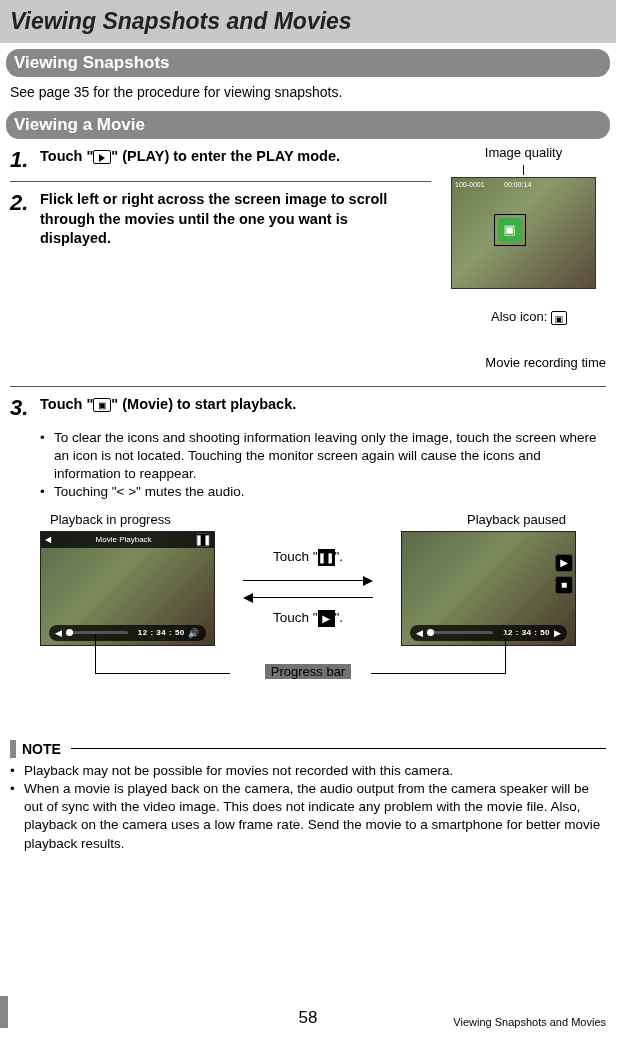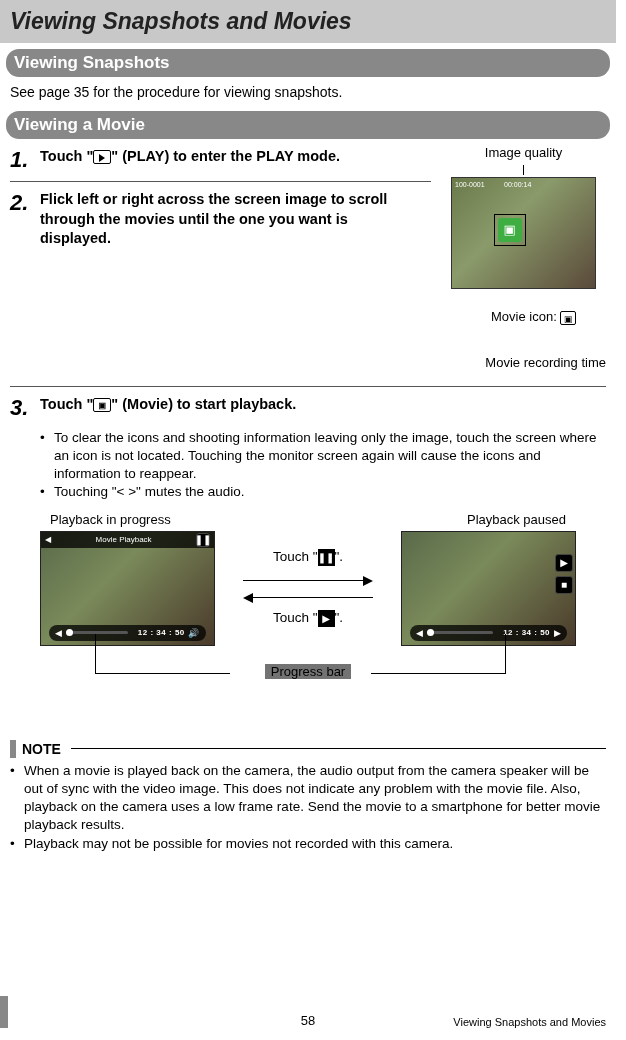--- a/index.html
+++ b/index.html
@@ -72,21 +72,21 @@
   .note-block { margin-top: 36px; }
   .note-head { display:flex; align-items:center; gap:6px; }
   .note-marker { width: 6px; height: 18px; background:#888;}
   .note-title { font-weight:bold; font-size: 14px;}
   .note-rule { flex:1; height:1px; background:#000; margin-left:4px;}
   .note-list { list-style:none; margin-top: 4px;}
   .note-list li { font-size: 13.5px; line-height:1.35; padding-left: 14px; position:relative;}
   .note-list li::before { content:"•"; position:absolute; left:0;}
 
   .footer { position:absolute; bottom: 12px; left:10px; right:10px; display:flex; justify-content: space-between; align-items:flex-end;}
-  .footer .page-num { width:100%; text-align:center; font-size:13px;}
+  .footer .page-num { width:100%; text-align:center; font-size:17px;}
   .footer .foot-right { position:absolute; right:0; bottom:0; font-size:11px;}
   .foot-bar { position:absolute; bottom:0; left:-10px; width:8px; height:32px; background:#888;}
 
   .play-icon-inline { display:inline-block; width:18px; height:14px; border:1px solid #000; border-radius:2px; vertical-align:middle; position:relative;}
   .play-icon-inline::after{ content:""; position:absolute; left:5px; top:3px; width:0; height:0; border-left:6px solid #000; border-top:4px solid transparent; border-bottom:4px solid transparent;}
   .movie-icon-inline { display:inline-block; width:18px; height:14px; border:1px solid #000; border-radius:2px; vertical-align:middle; font-size:8px; line-height:14px; text-align:center;}
 </style>
 </head>
 <body>
 
@@ -105,21 +105,21 @@
     <div class="lbl-top">
       <span>Image quality</span><br>
       <span class="tick"></span>
     </div>
     <div class="photo small">
       <div class="top-strip">100-0001&nbsp;&nbsp;&nbsp;&nbsp;&nbsp;&nbsp;&nbsp;&nbsp;&nbsp;&nbsp;00:00:14</div>
       <div class="annot-box"></div>
       <div class="movie-icon-box">▣</div>
     </div>
     <div class="movie-icon-label">
-      <span>Movie icon: </span><span class="movie-icon-glyph">▣</span>
+      <span>Also icon: </span><span class="movie-icon-glyph">▣</span>
     </div>
     <div class="movie-rec-label">Movie recording time</div>
   </div>
 
   <div class="step-row">
     <div class="step-num">1.</div>
     <div class="step-main">
       <span>Touch "</span><span class="play-icon-inline"></span><span>" (PLAY) to enter the PLAY mode.</span>
     </div>
   </div>
@@ -199,22 +199,22 @@
     </div>
   </div>
 
   <div class="note-block">
     <div class="note-head">
       <div class="note-marker"></div>
       <div class="note-title">NOTE</div>
       <div class="note-rule"></div>
     </div>
     <ul class="note-list">
+      <li>Playback may not be possible for movies not recorded with this camera.</li>
       <li>When a movie is played back on the camera, the audio output from the camera speaker will be out of sync with the video image. This does not indicate any problem with the movie file. Also, playback on the camera uses a low frame rate. Send the movie to a smartphone for better movie playback results.</li>
-      <li>Playback may not be possible for movies not recorded with this camera.</li>
     </ul>
   </div>
 
   <div class="footer">
     <div class="foot-bar"></div>
     <div class="page-num">58</div>
     <div class="foot-right">Viewing Snapshots and Movies</div>
   </div>
 
 </div>

